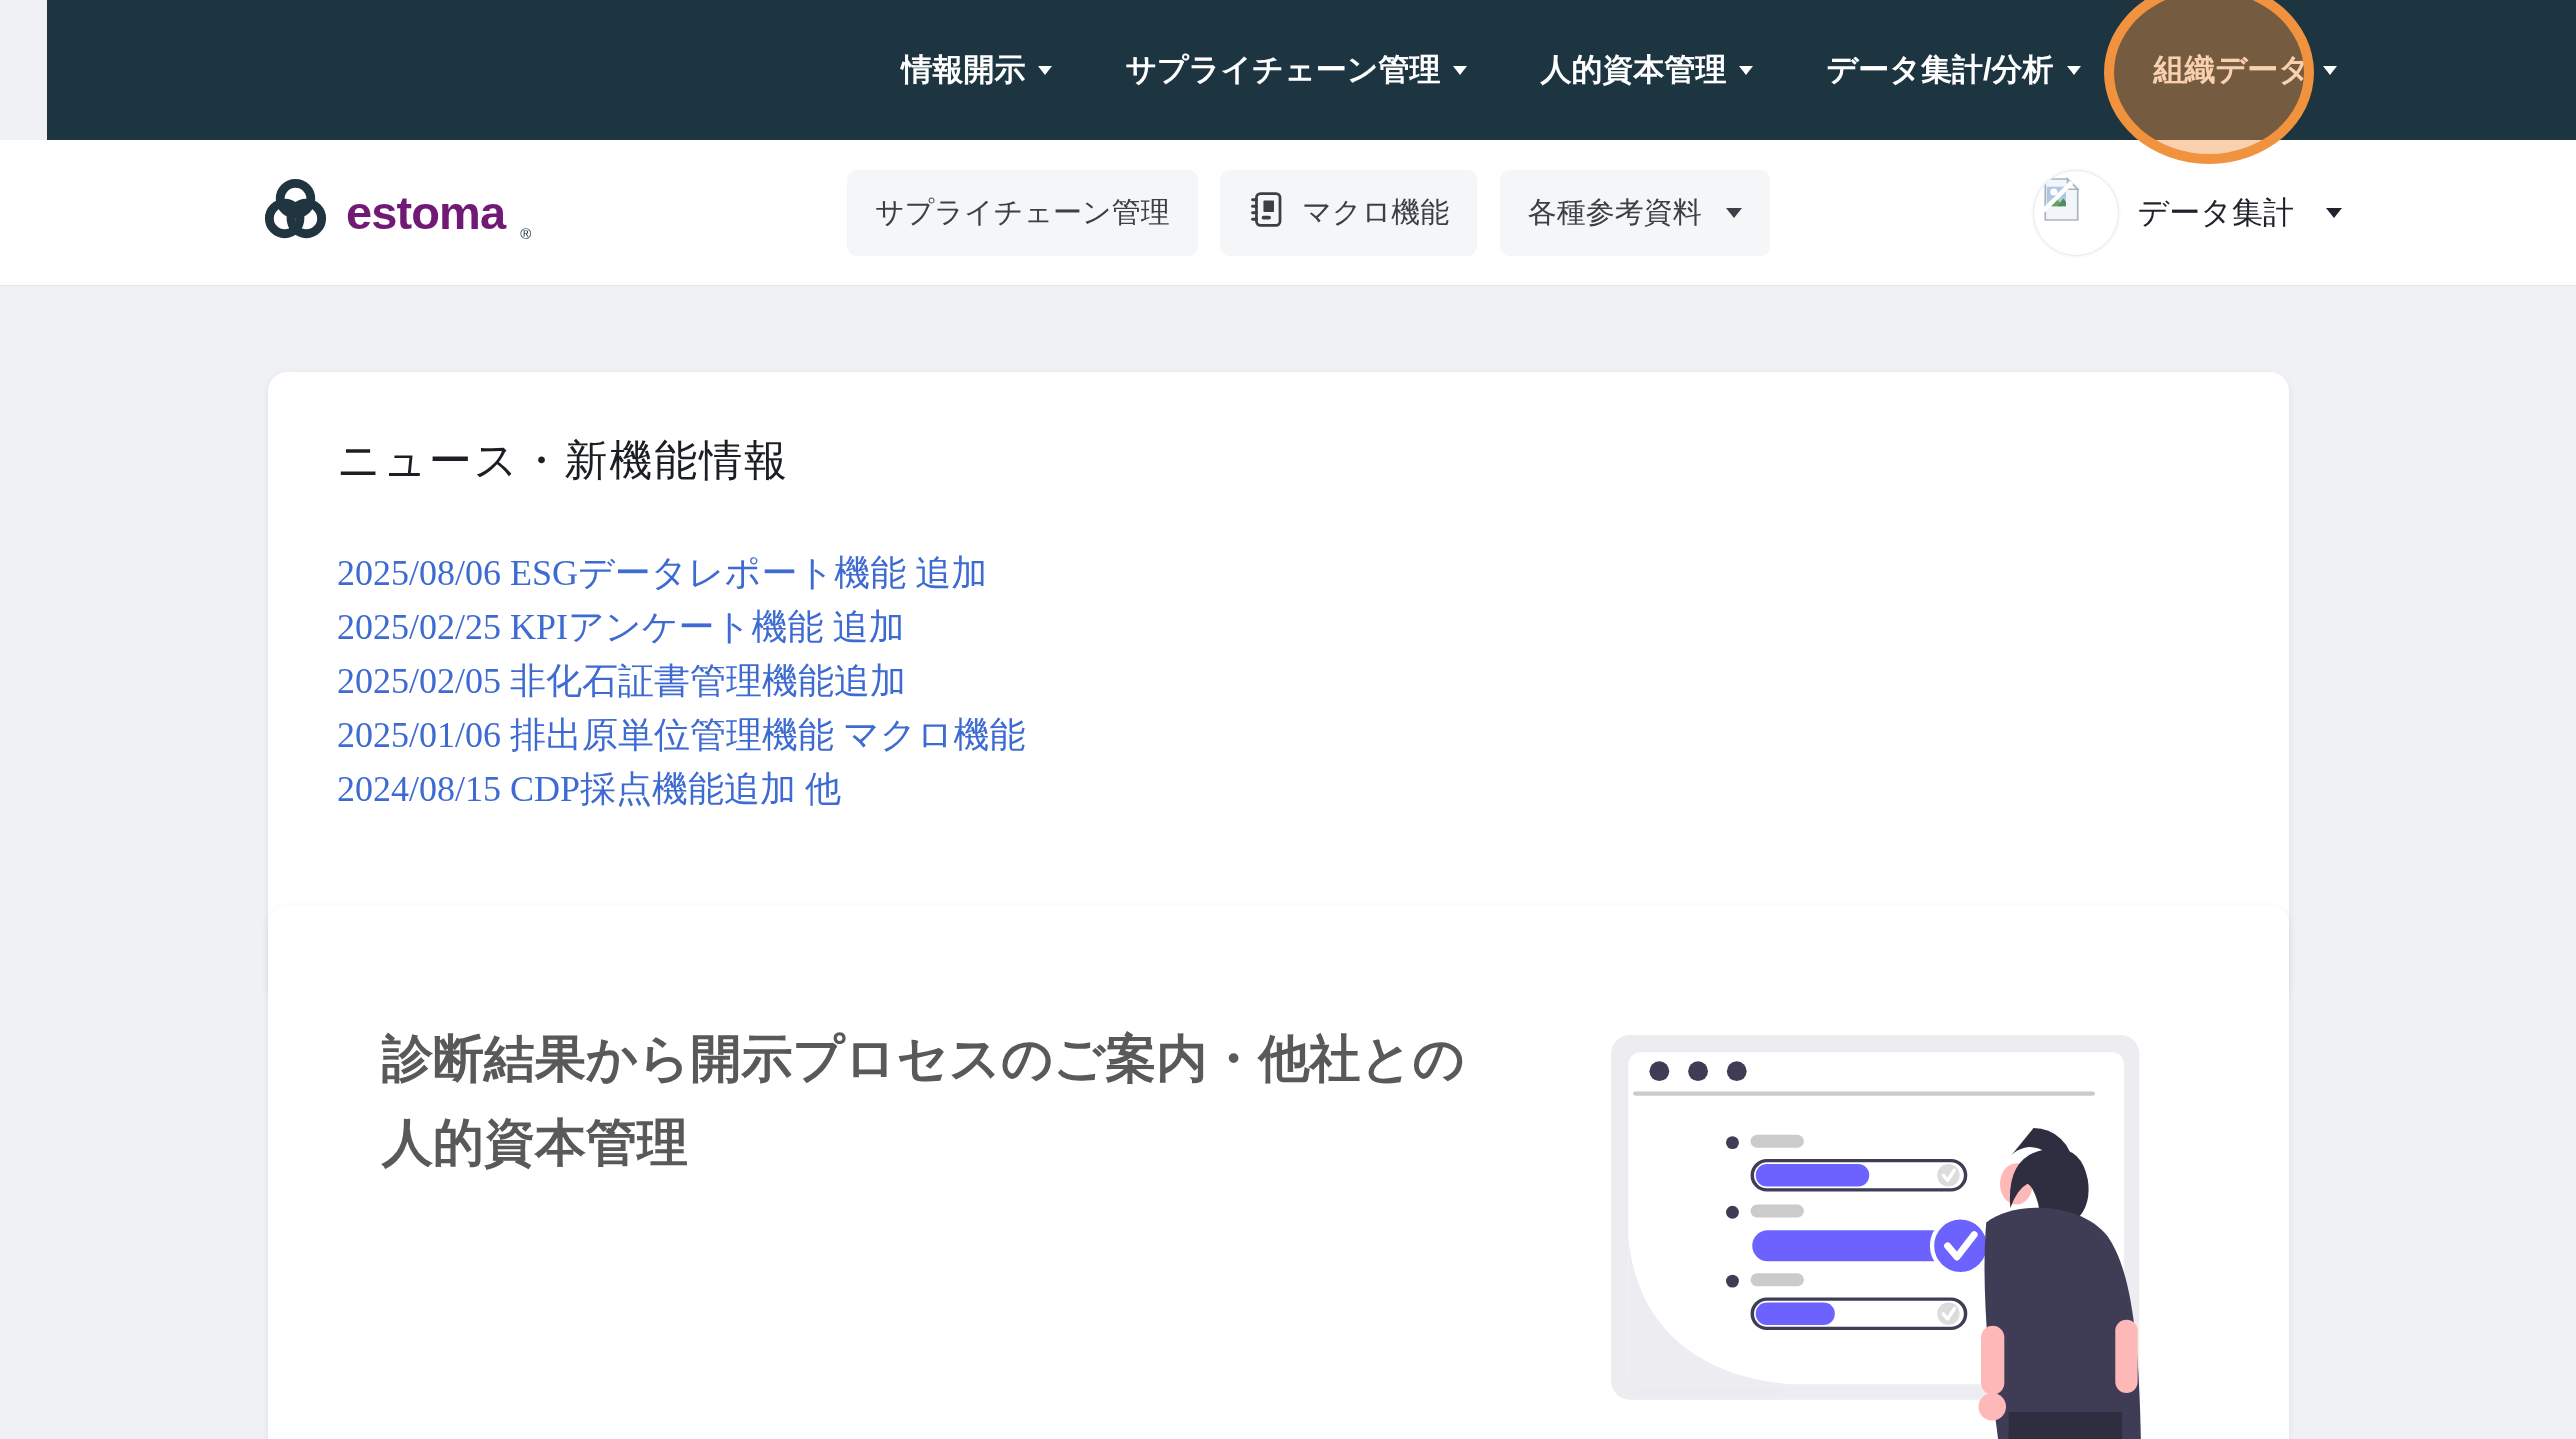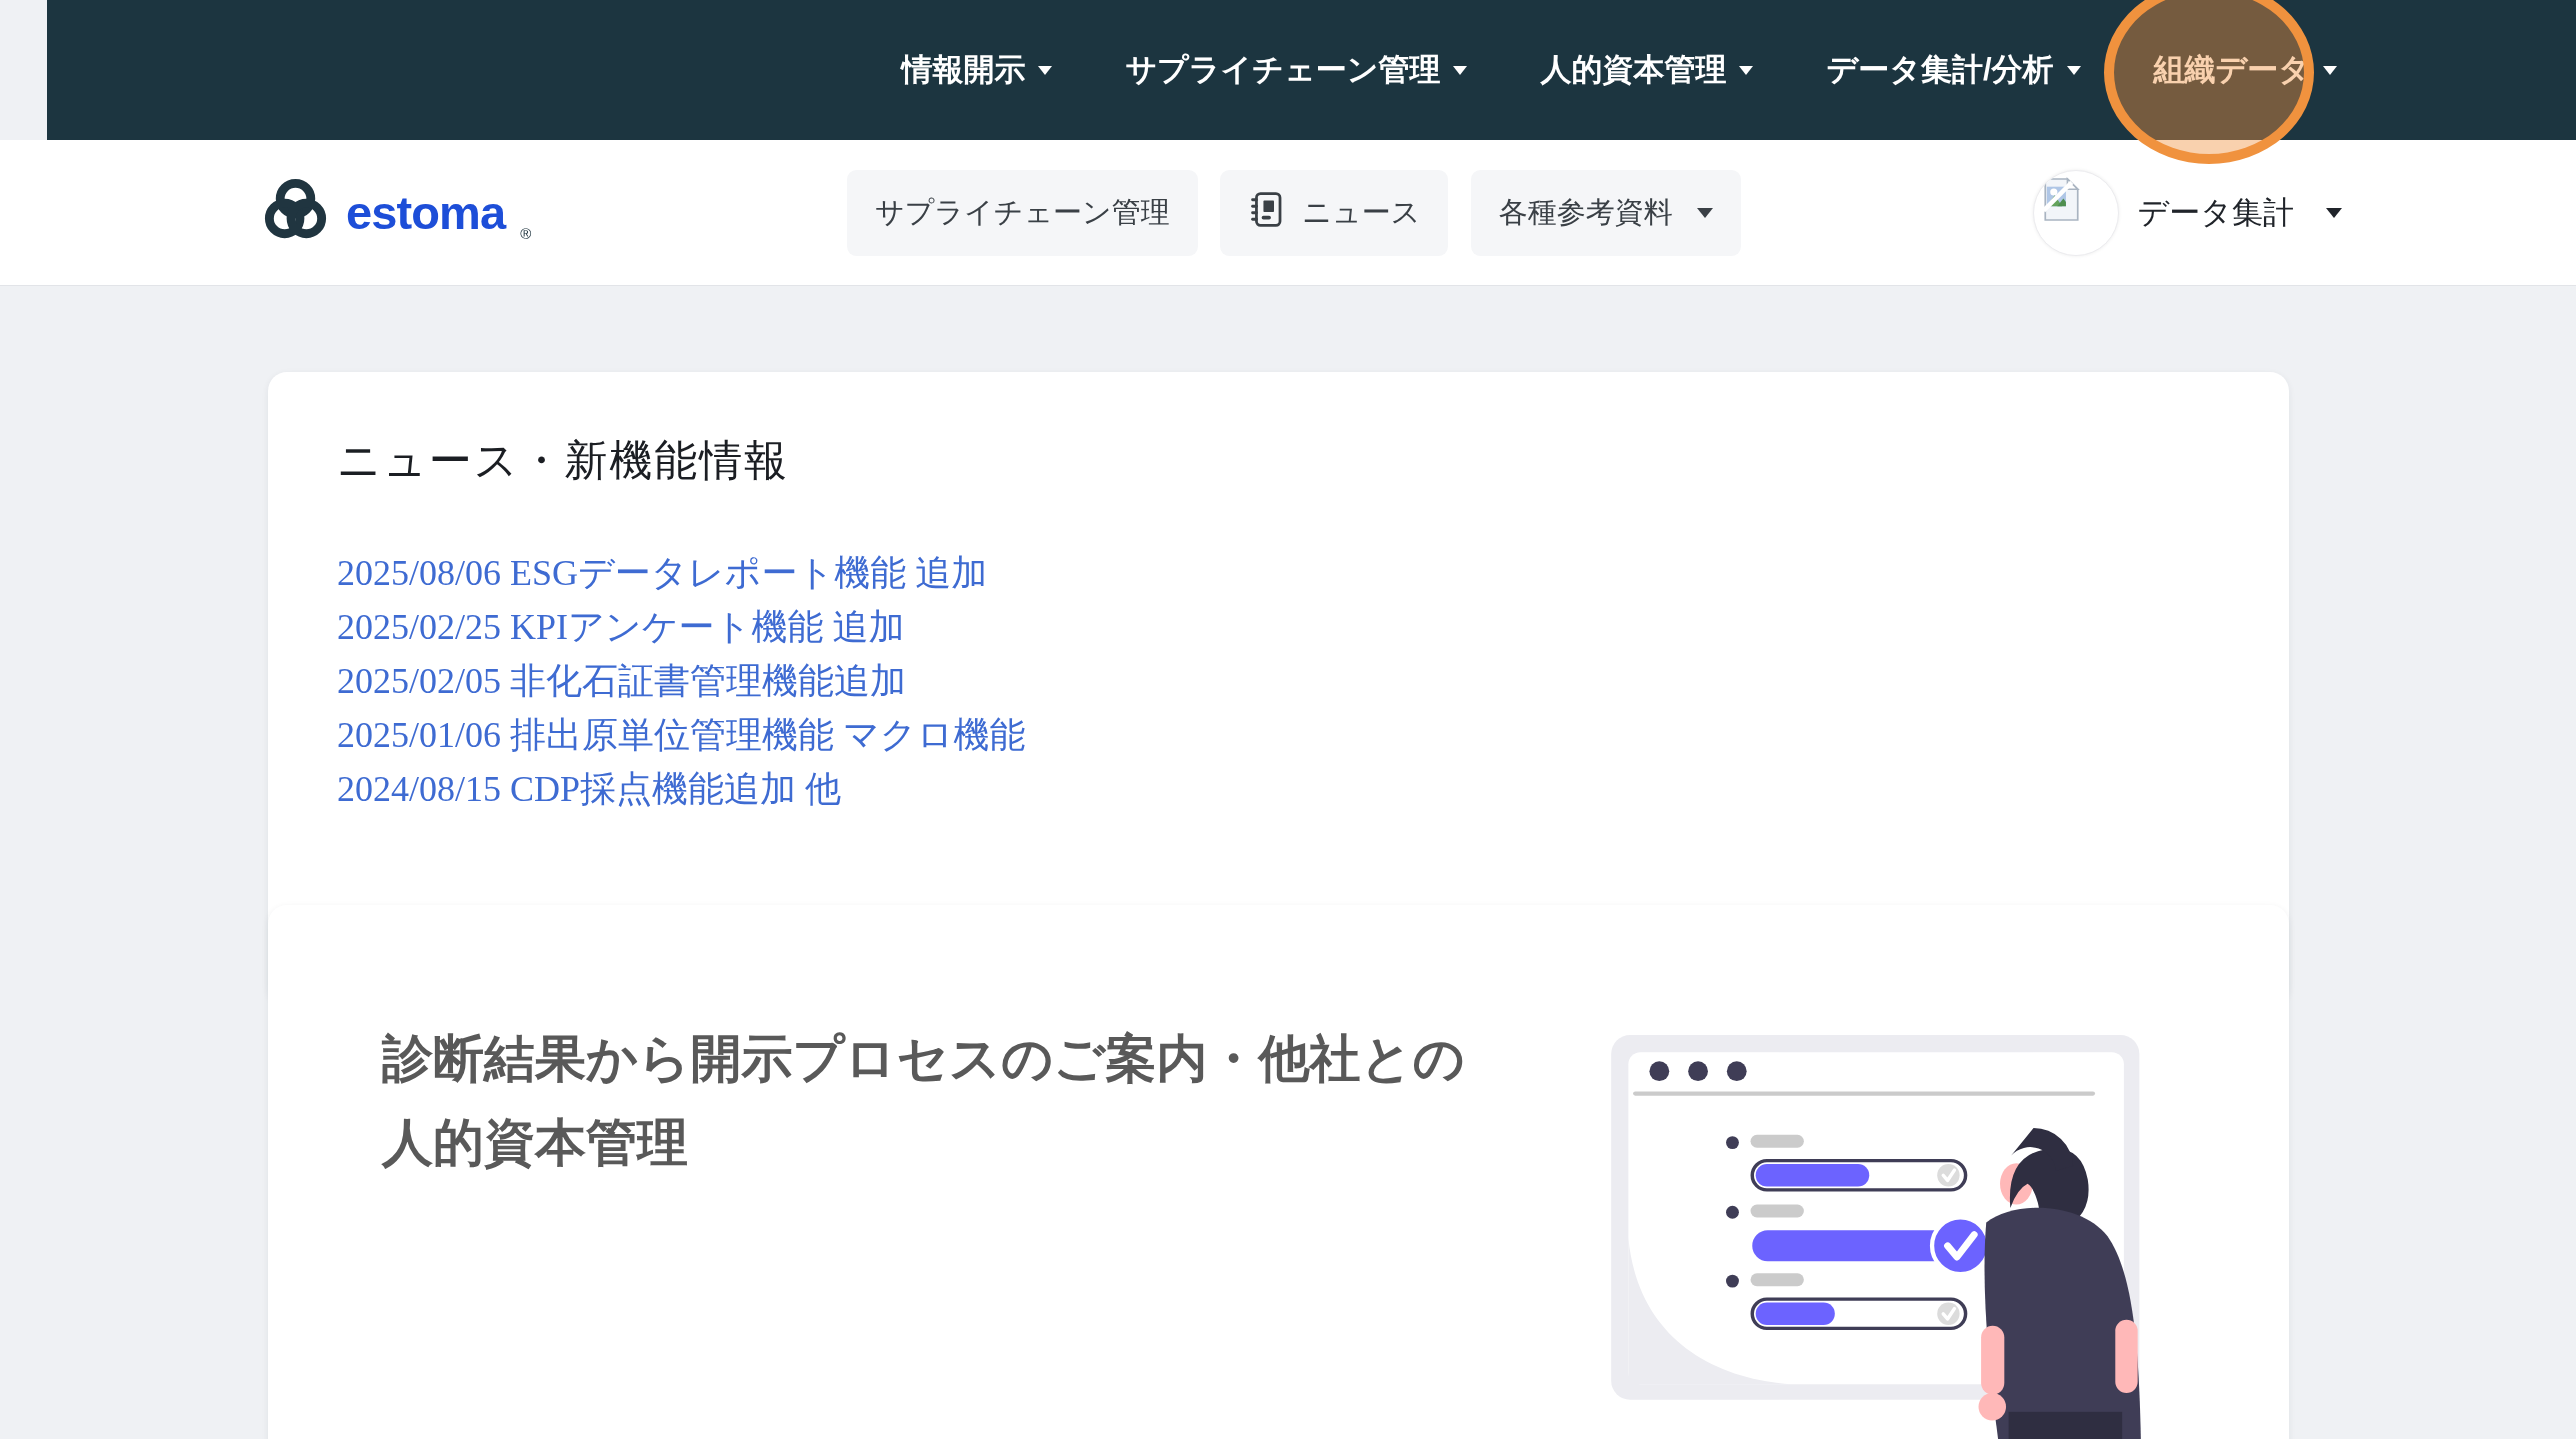--- a/index.html
+++ b/index.html
@@ -23,21 +23,21 @@
     border:10.3px solid #F0923E; border-radius:50%;
     background:rgba(240,146,62,0.42); z-index:60; pointer-events:none;
   }
 
   
   .header {
     position:absolute; top:140px; left:0; width:100%; height:146px;
     background:#FFFFFF; border-bottom:1.9px solid #E2E4E8; z-index:5;
   }
   .logo { position:absolute; left:260px; top:50%; transform:translateY(-50%); display:flex; align-items:center; gap:15px; cursor:pointer; }
-  .logo-text { font-size:47px; font-weight:800; color:#1d4ed8; letter-spacing:-0.9px; }
+  .logo-text { font-size:47px; font-weight:800; color:#701a75; letter-spacing:-0.9px; }
   .logo-reg { font-size:15px; color:#203540; align-self:flex-end; margin-bottom:7.5px; }
 
   .quick-buttons { position:absolute; left:847px; top:50%; transform:translateY(-50%); display:flex; align-items:center; gap:22.5px; }
   .hbtn {
     background:#F5F6F8; border:none; border-radius:9.4px; height:86px;
     display:flex; align-items:center; padding:0 28px; gap:15px;
     font-size:29px; color:#3A4046; cursor:pointer; white-space:nowrap;
     font-family:inherit;
   }
   .hbtn svg { flex:0 0 auto; }
@@ -116,21 +116,21 @@
           <svg width="39" height="39" viewBox="0 0 24 24" fill="none" stroke="#3A4046" stroke-width="1.7" stroke-linecap="round">
             <rect x="5.2" y="2.2" width="14.5" height="19.6" rx="2.5"></rect>
             <line x1="2.8" y1="6" x2="5.2" y2="6"></line>
             <line x1="2.8" y1="10" x2="5.2" y2="10"></line>
             <line x1="2.8" y1="14" x2="5.2" y2="14"></line>
             <line x1="2.8" y1="18" x2="5.2" y2="18"></line>
             <rect x="9.5" y="6.5" width="6.5" height="7" fill="#3A4046" stroke="none" rx="0.5"></rect>
             <line x1="9.5" y1="17" x2="13" y2="17" stroke-width="2.2"></line>
           </svg>
         </span>
-        <span>ニュース</span>
+        <span>マクロ機能</span>
       </button>
 
 
       <button class="hbtn">
         <span>各種参考資料</span>
         <span class="caret"></span>
       </button>
     </div>
 
     <div class="user-block">

